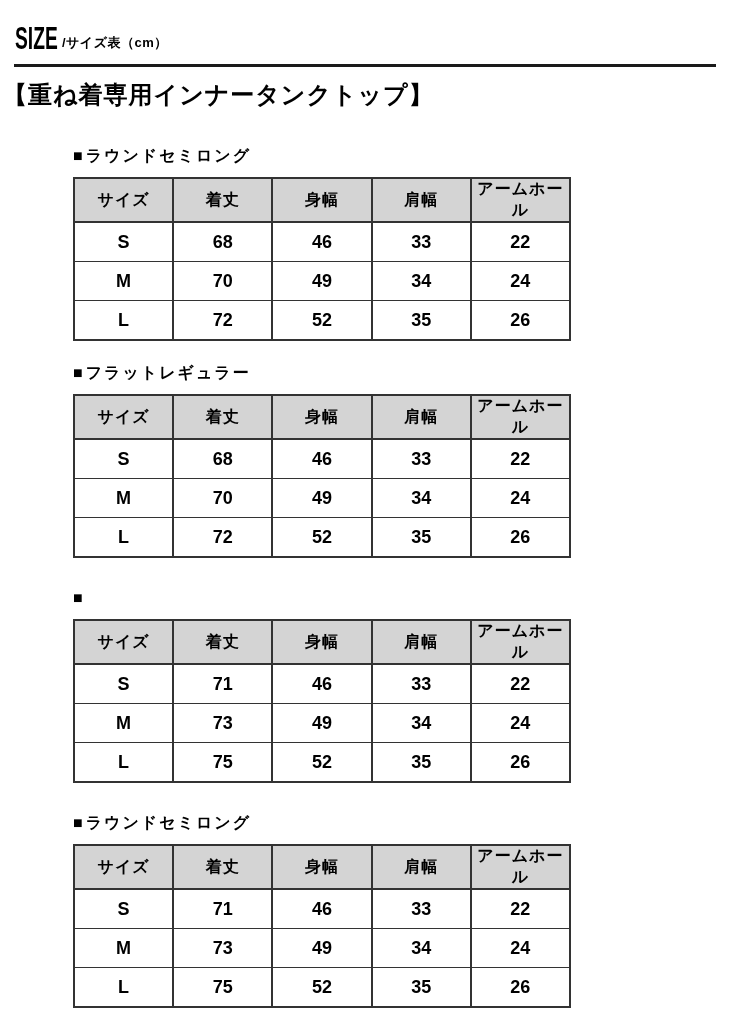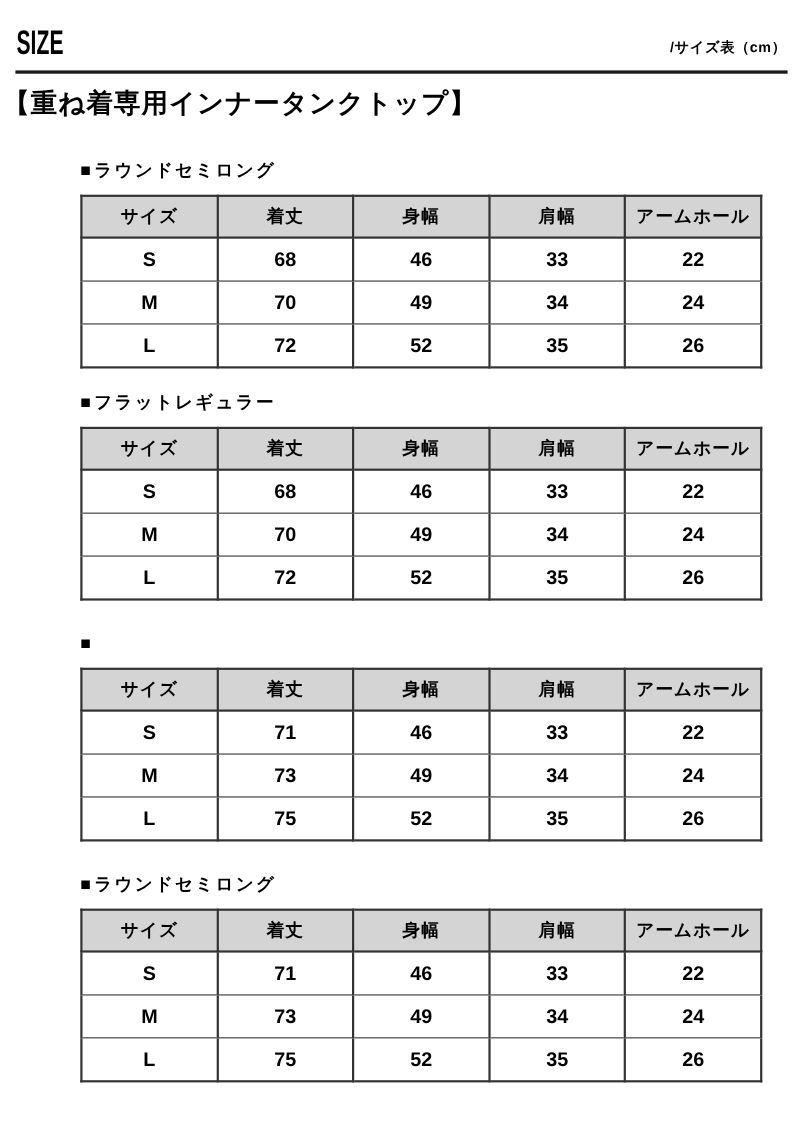--- a/index.html
+++ b/index.html
@@ -5,21 +5,21 @@
   html, body { margin:0; padding:0; }
   body {
     width:730px; height:1026px;
     background:#ffffff; color:#000;
     font-family:"Liberation Sans","DejaVu Sans",sans-serif;
     overflow:hidden;
   }
   .page { position:relative; width:730px; height:1026px; }
 
   
-  .size-header { display:flex; align-items:flex-end; margin:26px 15px 0 15px;justify-content:space-between; }
+  .size-header { display:flex; align-items:flex-end; margin:26px 15px 0 15px; }
   .size-word {
     display:inline-block; font-size:31px; font-weight:900; line-height:0.82;
     transform:scaleX(0.62); transform-origin:left bottom;
     white-space:nowrap; margin-right:-22px; letter-spacing:0;
   }
   .size-sub { font-size:13px; font-weight:bold; line-height:1; padding-bottom:2px; margin-left:0; letter-spacing:0.5px; }
 
   .rule { height:0; border:none; border-top:3px solid #1a1a1a; margin:13px 14px 0 14px; }
 
   .product-title { font-size:24px; font-weight:bold; letter-spacing:1px; margin:14px 0 0 3px; line-height:1.2; }
@@ -28,21 +28,21 @@
   .section { margin-left:73px; }
   .section--1 { margin-top:36px; }
   .section--2 { margin-top:22px; }
   .section--3 { margin-top:30px; }
   .section--4 { margin-top:30px; }
 
   .section-label { display:flex; align-items:center; font-size:16px; font-weight:bold; letter-spacing:2px; line-height:20px; }
   .marker { display:inline-block; margin-right:1px; }
 
   
-  .size-table { border-collapse:collapse; table-layout:fixed; width:620px; margin-top:11px; }
+  .size-table { border-collapse:collapse; table-layout:fixed; width:498px; margin-top:11px; }
   .size-table th, .size-table td {
     border:2px solid #333333; text-align:center; vertical-align:middle; padding:0;
   }
   .size-table th { background:#d4d4d4; height:36px; font-size:16px; font-weight:bold; letter-spacing:1px; }
   .size-table td { height:38px; font-size:18px; font-weight:bold; border-top-width:1px; border-bottom-width:1px; }
   .size-table tbody tr:first-child td { border-top-width:2px; }
   .size-table tbody tr:last-child td { border-bottom-width:2px; }
 </style>
 </head>
 <body>

